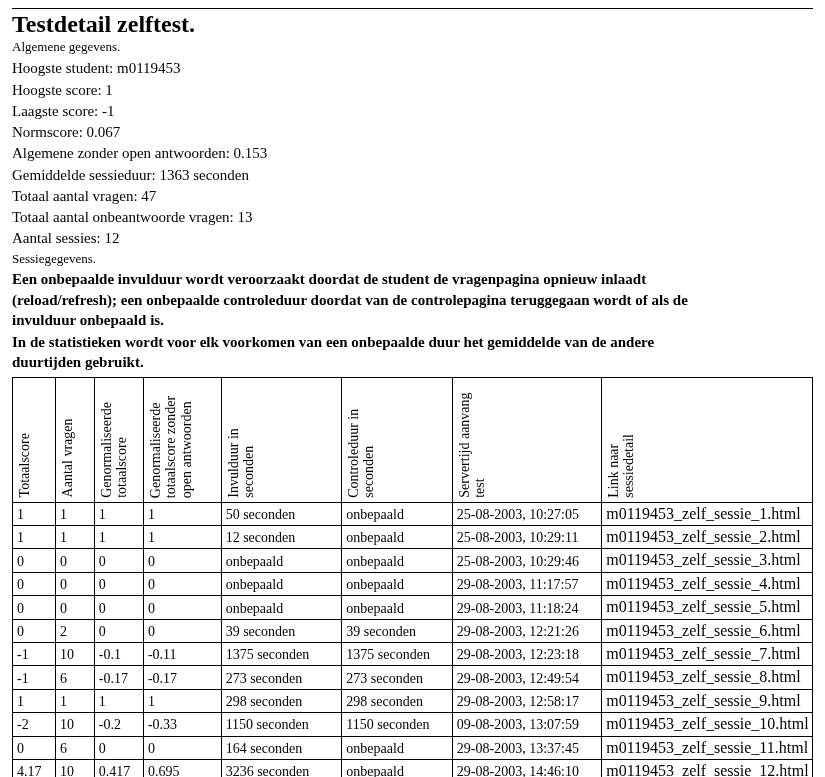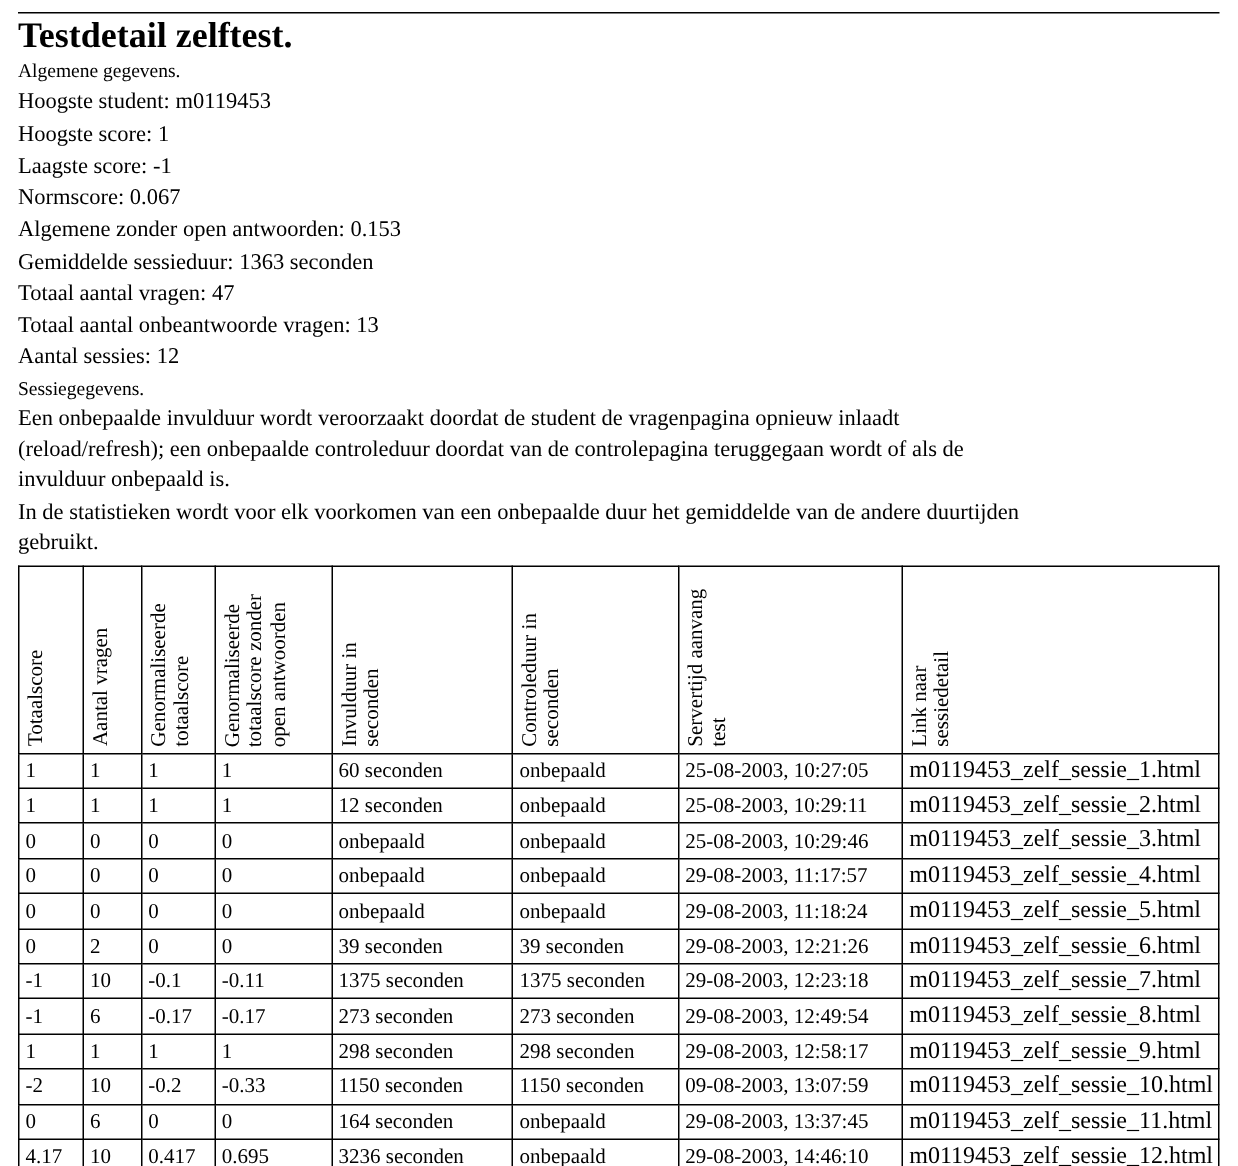--- a/index.html
+++ b/index.html
@@ -29,20 +29,21 @@
     line-height: 1.3;
   }
   .kv {
     margin: 1px 0;
     line-height: 1.35;
   }
   .para {
     margin: 2px 0;
     line-height: 1.35;
     max-width: 680px;
+    font-weight: bold;
   }
   table {
     border-collapse: collapse;
     width: 100%;
     margin-top: 4px;
     table-layout: fixed;
   }
   th, td {
     border: 1px solid #000;
     font-size: 14px;
@@ -173,21 +174,21 @@
           <span class="rot" style="width:110px">Link naar sessiedetail</span>
         </th>
     </tr>
   </thead>
   <tbody id="tbody">
       <tr>
         <td>1</td>
         <td>1</td>
         <td>1</td>
         <td>1</td>
-        <td>60 seconden</td>
+        <td>50 seconden</td>
         <td>onbepaald</td>
         <td>25-08-2003, 10:27:05</td>
         <td class="link-cell">m0119453_zelf_sessie_1.html</td>
       </tr>
       <tr>
         <td>1</td>
         <td>1</td>
         <td>1</td>
         <td>1</td>
         <td>12 seconden</td>

